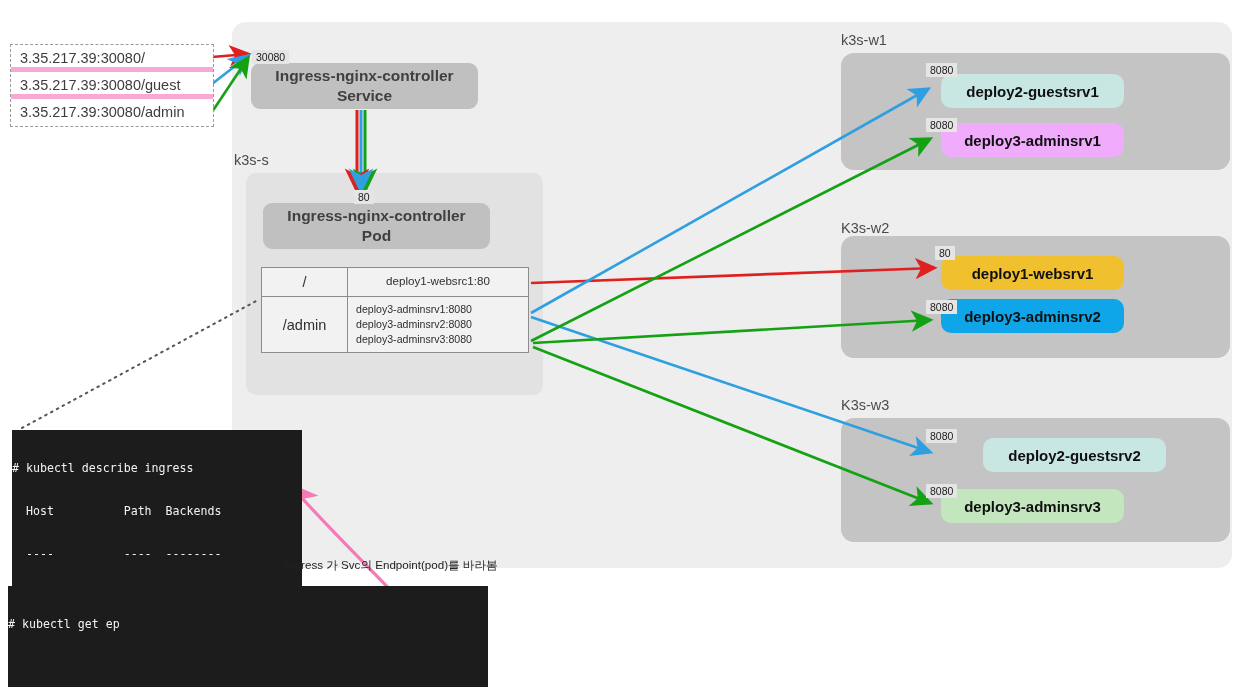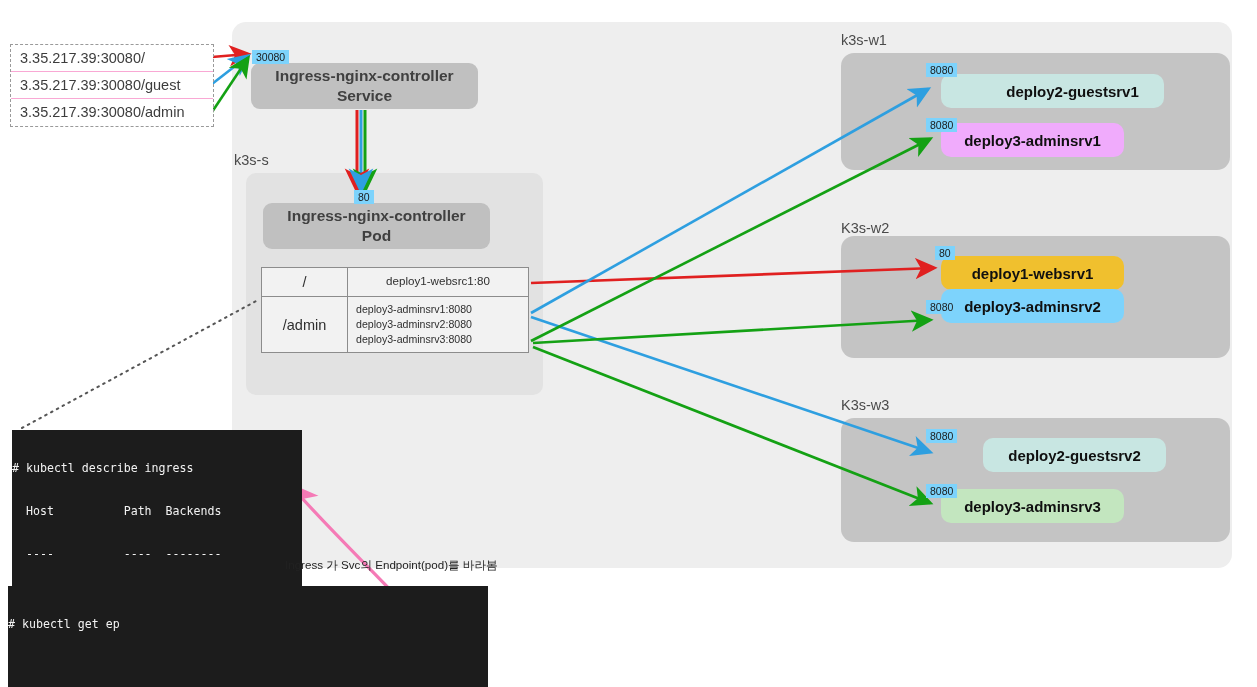--- a/index.html
+++ b/index.html
@@ -15,21 +15,21 @@
   .canvas-panel{
     left:232px;top:22px;width:1000px;height:546px;
     background:#eeeeee;border-radius:14px;z-index:1;
   }
 
   
   .url-group{left:10px;top:44px;width:202px;z-index:6;
     border:1px dashed #9a9a9a;}
   .url-box{
     height:27px;line-height:27px;
-    border-bottom:1px solid #f9a8d4;
+    border-bottom:5px solid #f9a8d4;
     background:#ffffff;color:#3d3d3d;font-size:14.5px;
     padding-left:9px;box-sizing:border-box;white-space:nowrap;
   }
   .url-box:last-child{border-bottom:none;}
 
   
   .node-zone{background:#c4c4c4;border-radius:13px;z-index:2;}
   .node-label{
     color:#4a4a4a;font-size:14.5px;z-index:6;white-space:nowrap;
   }
@@ -38,21 +38,21 @@
   
   .svc-box{
     background:#c0c0c0;border-radius:9px;z-index:4;
     display:flex;align-items:center;justify-content:center;
     text-align:center;font-weight:bold;font-size:15.5px;color:#404040;
     line-height:1.28;
   }
 
   
   .port{
-    background:#7dd3fc;color:#1a1a1a;font-size:10.5px;
+    background:#e5e5e5;color:#1a1a1a;font-size:10.5px;
     padding:1px 4px 1px 4px;z-index:8;white-space:nowrap;
     line-height:12px;
   }
 
   
   .pod{
     border-radius:10px;z-index:4;
     display:flex;align-items:center;justify-content:center;
     font-weight:bold;font-size:15px;color:#101010;white-space:nowrap;
   }
@@ -133,36 +133,36 @@
       <div>deploy3-adminsrv1:8080</div>
       <div>deploy3-adminsrv2:8080</div>
       <div>deploy3-adminsrv3:8080</div>
     </div>
   </div>
 </div>
 
 <div class="abs node-label" style="left:841px;top:32px;">k3s-w1</div>
 <div class="abs node-zone" style="left:841px;top:53px;width:389px;height:117px;"></div>
 <div class="abs port" style="left:926px;top:63px;">8080</div>
-<div class="abs pod" style="left:941px;top:74px;width:183px;height:34px;background:#c8e6e2;padding-left:40px;">
+<div class="abs pod" style="left:941px;top:74px;width:183px;height:34px;background:#c8e6e2;">
   <span>deploy2-guestsrv1</span>
 </div>
 <div class="abs port" style="left:926px;top:118px;">8080</div>
 <div class="abs pod" style="left:941px;top:123px;width:183px;height:34px;background:#f0abfc;text-align:center;">
   <span>deploy3-adminsrv1</span>
 </div>
 
 <div class="abs node-label" style="left:841px;top:220px;">K3s-w2</div>
 <div class="abs node-zone" style="left:841px;top:236px;width:389px;height:122px;"></div>
 <div class="abs port" style="left:935px;top:246px;">80</div>
 <div class="abs pod" style="left:941px;top:256px;width:183px;height:34px;background:#f0c02e;">
   <span>deploy1-websrv1</span>
 </div>
 <div class="abs port" style="left:926px;top:300px;">8080</div>
-<div class="abs pod" style="left:941px;top:289px;width:183px;height:34px;background:#7dd3fc;">
+<div class="abs pod" style="left:941px;top:299px;width:183px;height:34px;background:#0ea5e9;">
   <span>deploy3-adminsrv2</span>
 </div>
 
 <div class="abs node-label" style="left:841px;top:397px;">K3s-w3</div>
 <div class="abs node-zone" style="left:841px;top:418px;width:389px;height:124px;"></div>
 <div class="abs port" style="left:926px;top:429px;">8080</div>
 <div class="abs pod" style="left:983px;top:438px;width:183px;height:34px;background:#c8e6e2;">
   <span>deploy2-guestsrv2</span>
 </div>
 <div class="abs port" style="left:926px;top:484px;">8080</div>

